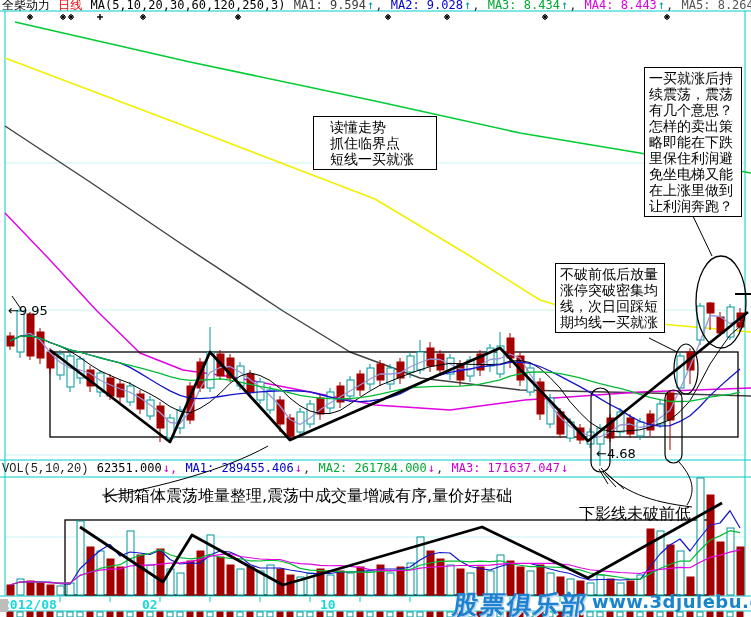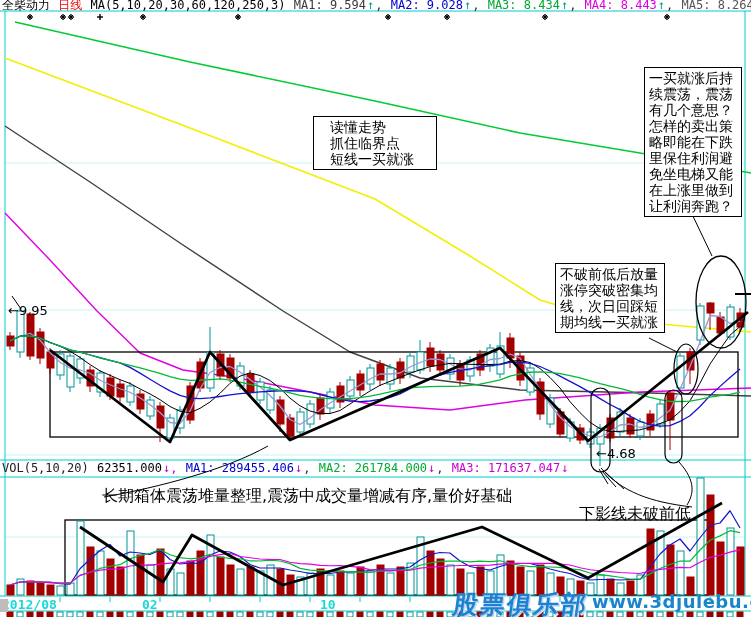--- a/index.html
+++ b/index.html
@@ -422,21 +422,21 @@
     </svg>
 
   <div class="hdr">
     <span style="color:#000;">全柴动力</span>
     <span style="color:#ee0000;">日线</span>
     <span style="color:#000;">MA(5,10,20,30,60,120,250,3)</span>
     <span id="maVals"><span style="color: rgb(58, 58, 58);">MA1: 9.594</span><span style="color: rgb(0, 153, 153);">↑</span><span style="color: rgb(51, 51, 51);">, </span><span style="color: rgb(0, 0, 204);">MA2: 9.028</span><span style="color: rgb(0, 153, 153);">↑</span><span style="color: rgb(51, 51, 51);">, </span><span style="color: rgb(0, 170, 51);">MA3: 8.434</span><span style="color: rgb(0, 153, 153);">↑</span><span style="color: rgb(51, 51, 51);">, </span><span style="color: rgb(221, 0, 221);">MA4: 8.443</span><span style="color: rgb(0, 153, 153);">↑</span><span style="color: rgb(51, 51, 51);">, </span><span style="color: rgb(85, 85, 85);">MA5: 8.264</span></span>
   </div>
 
   <div class="hdr volhdr">
-    <span style="color:#222;">VOL(5,10,20)</span>
+    <span style="color:#222;font-family:Liberation Mono, monospace;">VOL(5,10,20)</span>
     <span id="volVals"><span style="color: rgb(0, 0, 0);"> 62351.000</span><span style="color: rgb(204, 0, 204);">↓, </span><span style="color: rgb(0, 0, 204);">MA1: 289455.406</span><span style="color: rgb(204, 0, 204);">↓</span><span style="color: rgb(51, 51, 51);">, </span><span style="color: rgb(0, 170, 51);">MA2: 261784.000</span><span style="color: rgb(204, 0, 204);">↓</span><span style="color: rgb(51, 51, 51);">, </span><span style="color: rgb(204, 0, 204);">MA3: 171637.047</span><span style="color: rgb(204, 0, 204);">↓</span></span>
   </div>
 
   <div class="ann" style="left:313px;top:116px;width:102px;padding-left:16px;" id="trendBox">
       <div>读懂走势</div>
       <div>抓住临界点</div>
       <div>短线一买就涨</div>
     </div>
 
   <div class="ann" style="left:555px;top:263px;width:100px;">不破前低后放量涨停突破密集均线，次日回踩短期均线一买就涨</div>

